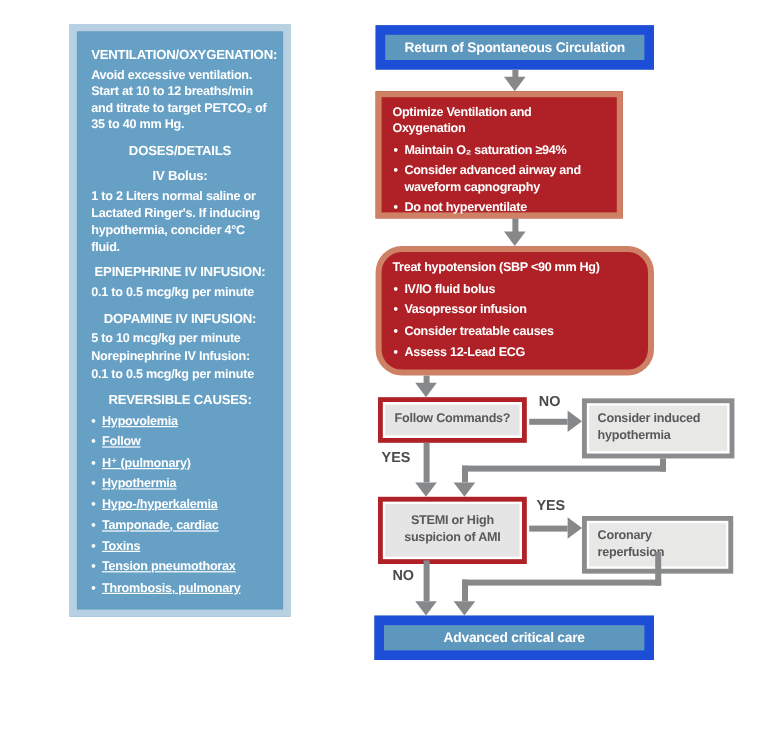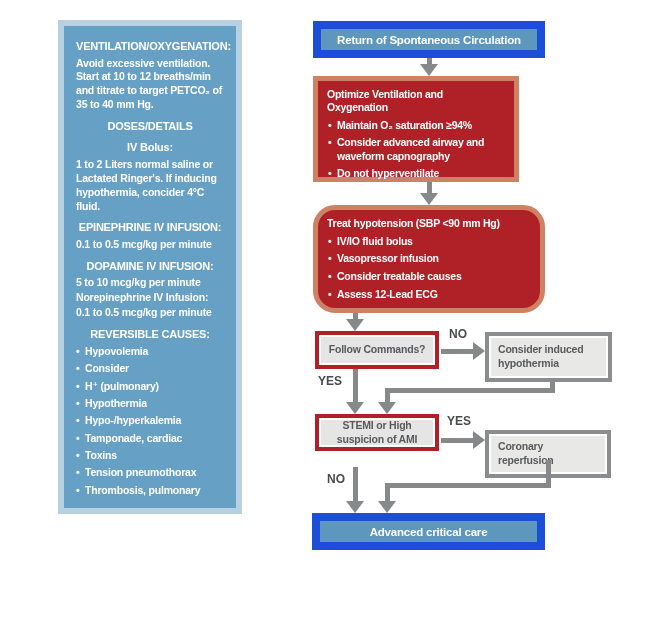--- a/index.html
+++ b/index.html
@@ -9,21 +9,21 @@
   }
   
   #sidebar{
     position:absolute;left:58px;top:20px;width:184px;height:494px;
     box-sizing:border-box;border:6px solid #b8d1e2;background:#67a0c5;
     color:#fff;padding:6px 12px 8px;overflow:hidden;
     font-size:10.5px;line-height:1.32;letter-spacing:-0.2px;
   }
   .sb-heading{text-align:center;font-size:11px;margin:7px 0 3px;}
   .sb-para{margin:1px 0;text-align:left;}
-  .sb-bullet{position:relative;padding-left:9px;margin:3.5px 0;text-align:left;}
+  .sb-bullet{position:relative;padding-left:9px;margin:3.5px 0;text-align:left;text-decoration:underline;}
   .sb-bullet::before{content:"\2022";position:absolute;left:0;}
   
   .blue-box{
     position:absolute;box-sizing:border-box;border:8px solid #1d4ed8;background:#5e97bd;
     color:#fff;display:flex;align-items:center;justify-content:center;
     font-size:11.5px;letter-spacing:-0.2px;text-align:center;
   }
   #rosc-box{left:313px;top:21px;width:232px;height:37px;}
   #advanced-box{left:312px;top:513px;width:233px;height:37px;}
   
@@ -37,21 +37,21 @@
   .rb-bullet{position:relative;padding-left:10px;margin:4.5px 0;}
   .rb-bullet::before{content:"\2022";position:absolute;left:1px;}
   
   .decision-box{
     position:absolute;box-sizing:border-box;border:4px solid #b02127;background:#e5e5e5;
     color:#58595b;display:flex;align-items:center;justify-content:center;text-align:center;
     font-size:10.5px;letter-spacing:-0.2px;line-height:1.3;
     box-shadow:inset 0 0 0 2px #ffffff;
   }
   #follow-box{left:315px;top:331px;width:124px;height:38px;}
-  #stemi-box{left:315px;top:414px;width:124px;height:37px;}
+  #stemi-box{left:315px;top:414px;width:124px;height:56px;}
   
   .gray-box{
     position:absolute;box-sizing:border-box;border:4px solid #8a8c8e;background:#e8e8e6;
     color:#58595b;display:flex;flex-direction:column;justify-content:center;
     padding:12px 9px;font-size:10.5px;letter-spacing:-0.2px;line-height:1.3;
     box-shadow:inset 0 0 0 2px #ffffff;
   }
   #hypothermia-box{left:485px;top:332px;width:127px;height:50px;}
   #coronary-box{left:485px;top:430px;width:126px;height:48px;}
   
@@ -76,21 +76,21 @@
       <div class="sb-heading">IV Bolus:</div>
       <div class="sb-para">1 to 2 Liters normal saline or Lactated Ringer's. If inducing hypothermia, concider 4°C fluid.</div>
       <div class="sb-heading">EPINEPHRINE IV INFUSION:</div>
       <div class="sb-para">0.1 to 0.5 mcg/kg per minute</div>
       <div class="sb-heading">DOPAMINE IV INFUSION:</div>
       <div class="sb-para">5 to 10 mcg/kg per minute</div>
       <div class="sb-para">Norepinephrine IV Infusion:</div>
       <div class="sb-para">0.1 to 0.5 mcg/kg per minute</div>
       <div class="sb-heading">REVERSIBLE CAUSES:</div>
       <div class="sb-bullet">Hypovolemia</div>
-      <div class="sb-bullet">Consider</div>
+      <div class="sb-bullet">Follow</div>
       <div class="sb-bullet">H⁺ (pulmonary)</div>
       <div class="sb-bullet">Hypothermia</div>
       <div class="sb-bullet">Hypo-/hyperkalemia</div>
       <div class="sb-bullet">Tamponade, cardiac</div>
       <div class="sb-bullet">Toxins</div>
       <div class="sb-bullet">Tension pneumothorax</div>
       <div class="sb-bullet">Thrombosis, pulmonary</div>
     </div>
 
   <div id="rosc-box" class="blue-box">

